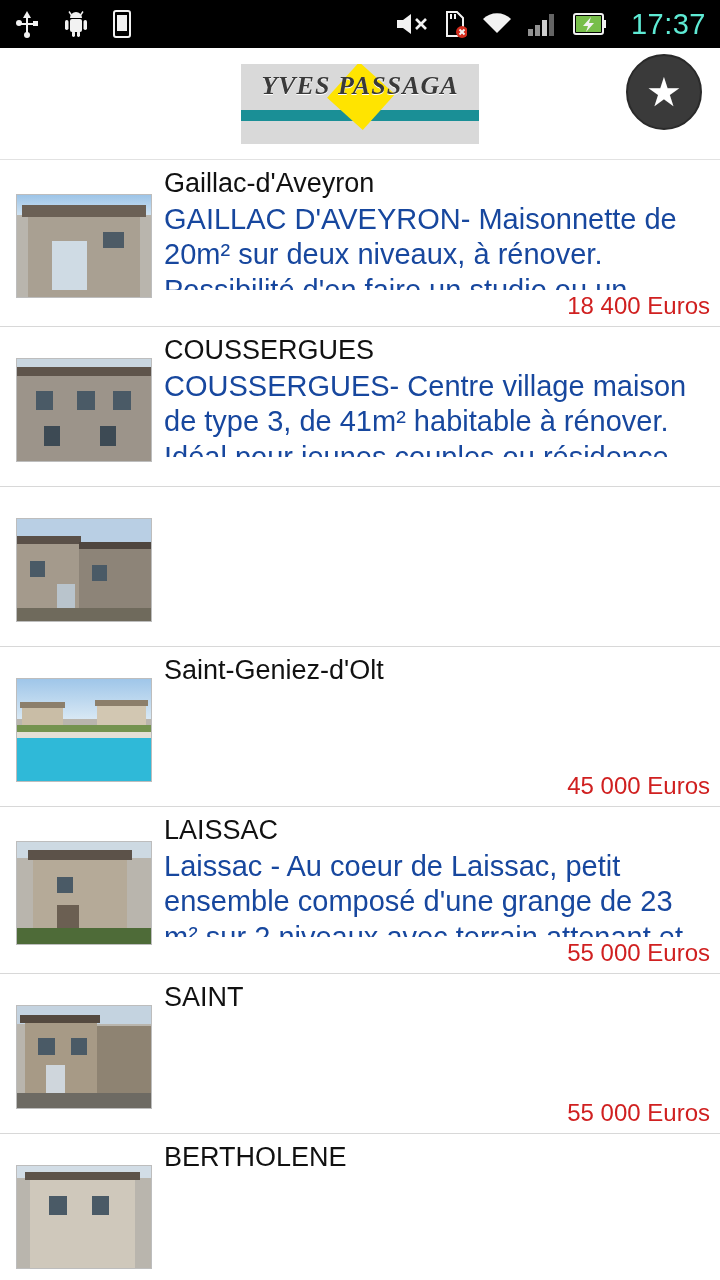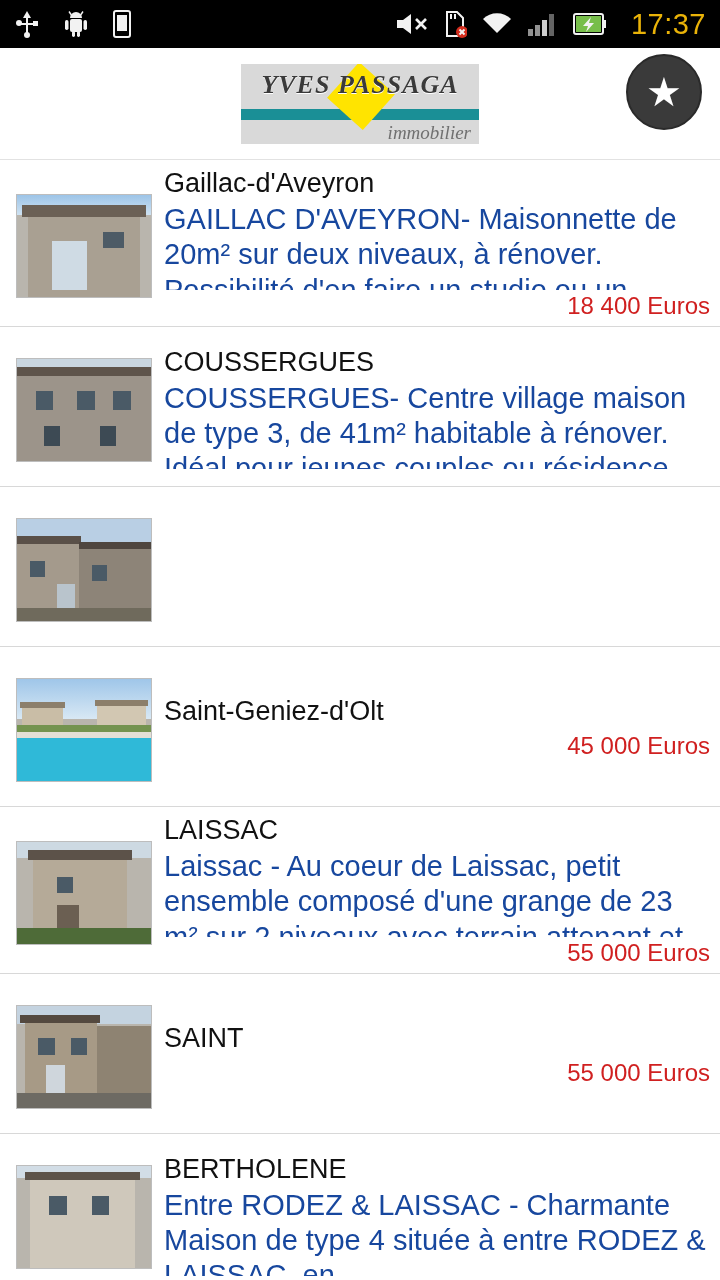--- a/index.html
+++ b/index.html
@@ -19,21 +19,21 @@
     padding: 0 14px;
     color: #ffffff;
   }
   .statusbar .left-icons { display: flex; align-items: center; gap: 22px; }
   .statusbar .spacer { flex: 1; }
   .statusbar .right-icons { display: flex; align-items: center; gap: 14px; }
   .sb-icon { opacity: 0.95; display: block; }
   .clock {
     font-size: 29px;
     font-weight: 400;
-    color: #eab308;
+    color: #5eead4;
     margin-left: 10px;
     letter-spacing: 0.5px;
   }
   
   .header {
     height: 112px;
     background: #ffffff;
     position: relative;
     display: flex;
     align-items: center;
@@ -111,21 +111,20 @@
   .list {
     height: 1140px;
     overflow: hidden;
     background: #ffffff;
   }
   .item {
     display: flex;
     padding: 8px 10px 6px 10px;
     border-bottom: 1px solid #d8d8d8;
     min-height: 160px;
-    align-items: center;
   }
   .thumb-wrap {
     width: 148px;
     flex: 0 0 148px;
     display: flex;
     align-items: center;
     justify-content: center;
     padding-top: 4px;
   }
   .thumb {
@@ -236,21 +235,20 @@
   </div>
 </div>
 
 <div class="header">
   <div class="logo">
     <div class="logo-top">
       <div class="logo-diamond"></div>
       <div class="logo-name">YVES PASSAGA</div>
     </div>
     <div class="logo-bar"></div>
-    <div class="logo-sub">immobilier</div>
   </div>
   <div class="fav-button">
     <span class="fav-star">★</span>
   </div>
 </div>
 
 <div class="list">
 
   <div class="item">
     <div class="thumb-wrap">
@@ -365,17 +363,16 @@
       <div class="thumb">
         <div class="sky" style="height:12%;background:#d2dde6"></div>
         <div class="house" style="left:10%;top:8%;width:78%;height:92%;background:#cfc8bb"></div>
         <div class="roof" style="left:6%;top:6%;width:86%;height:8%;background:#5d534a"></div>
         <div class="win" style="left:24%;top:30%;width:13%;height:18%;"></div>
         <div class="win" style="left:56%;top:30%;width:13%;height:18%;"></div>
       </div>
     </div>
     <div class="info">
       <div class="title">BERTHOLENE</div>
-      <div class="desc">Entre RODEZ &amp; LAISSAC - Charmante Maison de type 4 située à entre RODEZ &amp; LAISSAC, en</div>
     </div>
   </div>
 
 </div>
 
 </body></html>

